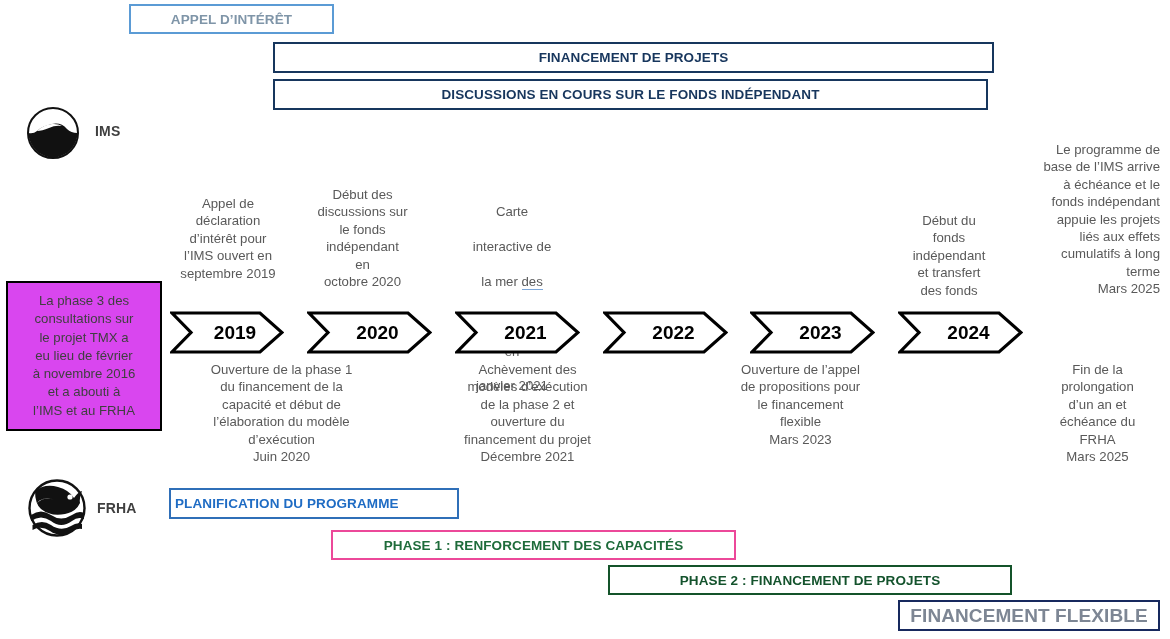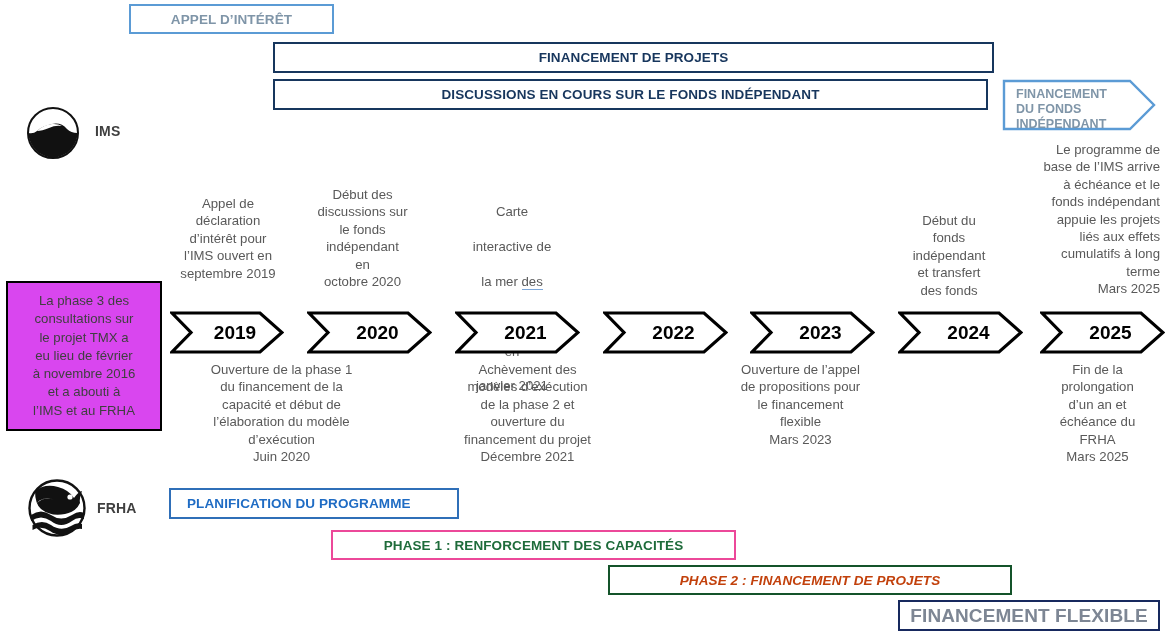--- a/index.html
+++ b/index.html
@@ -43,32 +43,31 @@
   .bar-discussions {
     border: 2px solid #17365d;
     color: #17365d;
     font-size: 13.5px;
   }
   .bar-planification {
     border: 2px solid #2f6fb8;
     color: #1f6cc4;
     font-size: 13.5px;
     justify-content: flex-start;
-    padding-left: 16px;
+    padding-left: 4px;
   }
   .bar-phase1 {
     border: 2px solid #ec4899;
     color: #1e6b3a;
     font-size: 13.5px;
   }
   .bar-phase2 {
     border: 2px solid #14532a;
-    color: #c2410c;
-    font-size: 13.5px;
-    font-style: italic;
+    color: #14532d;
+    font-size: 13.5px;
   }
   .bar-flexible {
     border: 2px solid #17295e;
     color: #7d8694;
     font-size: 19px;
   }
 
   
   .arrow-callout {
     position: absolute;
@@ -144,30 +143,20 @@
 <body>
 
 <div id="canvas">
 
   <div class="abs bar bar-appel" style="left:129px; top:4px; width:205px; height:30px;">APPEL D’INTÉRÊT</div>
 
   <div class="abs bar bar-financement-projets" style="left:273px; top:42px; width:721px; height:31px;">FINANCEMENT DE PROJETS</div>
 
   <div class="abs bar bar-discussions" style="left:273px; top:79px; width:715px; height:31px;">DISCUSSIONS EN COURS SUR LE FONDS INDÉPENDANT</div>
 
-  <div class="arrow-callout" style="left:1002px; top:79px; width:155px; height:52px;">
-    <svg width="155" height="52" viewBox="0 0 155 52">
-      <polygon points="2,2 128,2 152,26 128,50 2,50" fill="#ffffff" stroke="#5b9bd5" stroke-width="2.4" stroke-linejoin="miter"></polygon>
-    </svg>
-    <div class="ac-text">
-      <div>FINANCEMENT</div>
-      <div>DU FONDS</div>
-      <div>INDÉPENDANT</div>
-    </div>
-  </div>
 
   <div class="abs" style="left:27px; top:107px; width:52px; height:52px;">
     <svg width="52" height="52" viewBox="0 0 52 52">
       <circle cx="26" cy="26" r="25" fill="#ffffff" stroke="#111111" stroke-width="2"></circle>
       <path d="M1.6 26 A24.4 24.4 0 0 0 50.4 26 Q44 26 40 22 Q34 15 25 17 Q15 19 10 24 Q6.5 27 1.6 26 Z" fill="#111111"></path>
       <path d="M10 24 Q16 18 25 17 Q31 16.5 35 19 Q28 18 22 21 Q15 24 10 24 Z" fill="#ffffff"></path>
     </svg>
   </div>
   <div class="abs logo-label" style="left:95px; top:123px;">IMS</div>
 
@@ -252,26 +241,20 @@
     <div class="chev-label">2023</div>
   </div>
 
   <div class="chev" style="left:898px; top:311px; width:125px; height:43px;">
     <svg width="125" height="43" viewBox="0 0 125 43">
       <polygon points="2,2 101,2 123,21.5 101,41 2,41 21,21.5" fill="#ffffff" stroke="#000000" stroke-width="3.2" stroke-linejoin="miter"></polygon>
     </svg>
     <div class="chev-label">2024</div>
   </div>
 
-  <div class="chev" style="left:1040px; top:311px; width:125px; height:43px;">
-    <svg width="125" height="43" viewBox="0 0 125 43">
-      <polygon points="2,2 101,2 123,21.5 101,41 2,41 21,21.5" fill="#ffffff" stroke="#000000" stroke-width="3.2" stroke-linejoin="miter"></polygon>
-    </svg>
-    <div class="chev-label">2025</div>
-  </div>
 
   <div class="abs note" style="left:190px; top:361px; width:183px;">Ouverture de la phase 1
 du financement de la
 capacité et début de
 l’élaboration du modèle
 d’exécution
 Juin 2020</div>
 
   <div class="abs note" style="left:446px; top:361px; width:163px;">Achèvement des
 modèles d’exécution

